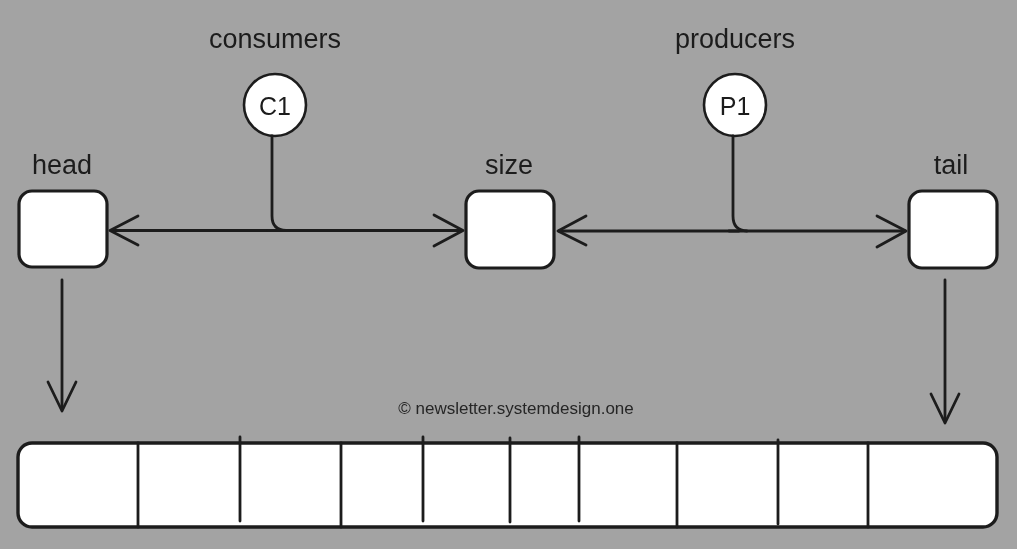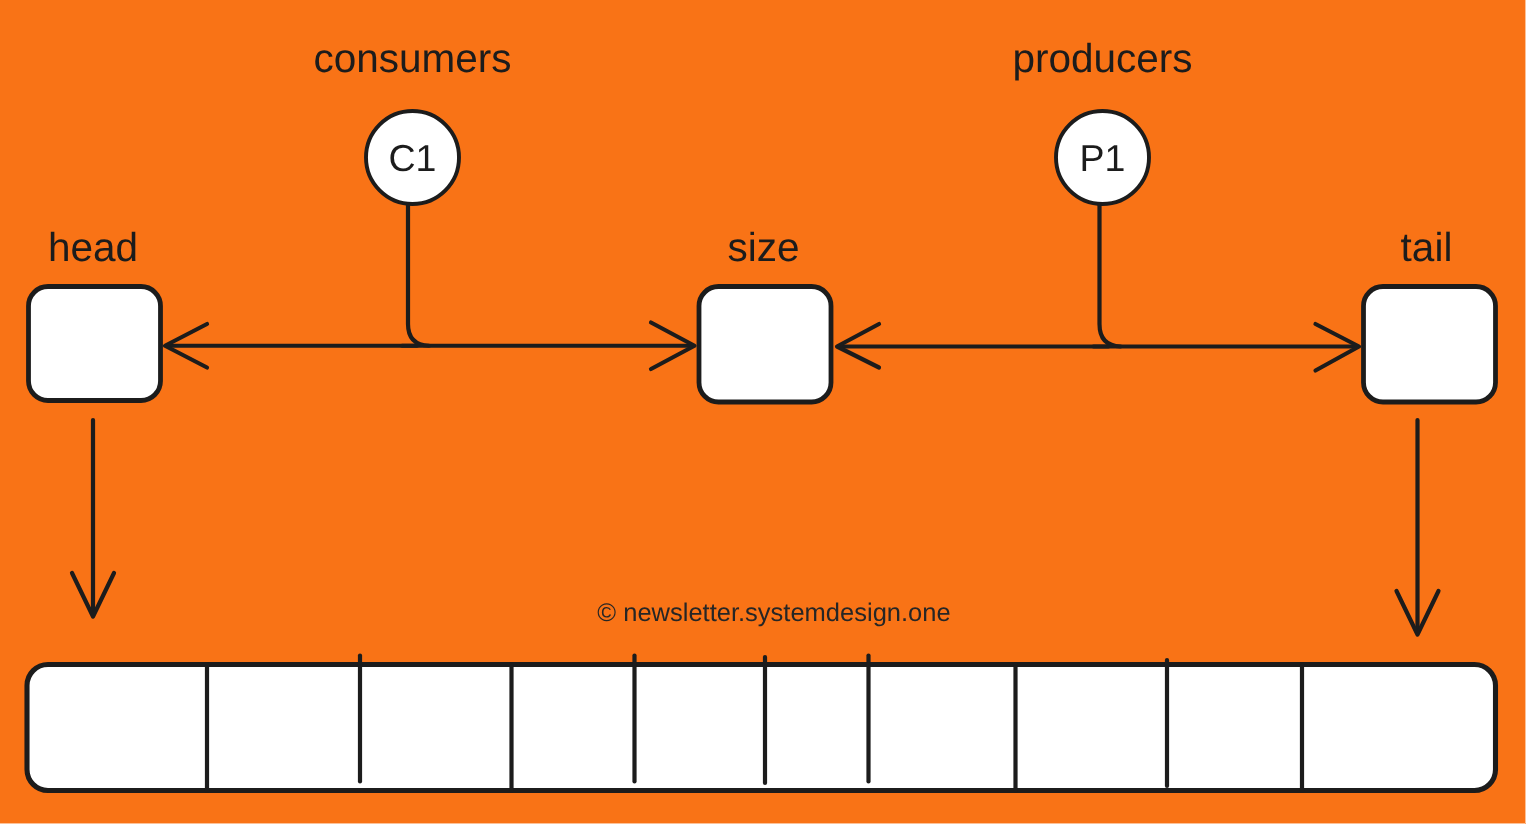--- a/index.html
+++ b/index.html
@@ -7,21 +7,21 @@
     padding: 0;
     background: #ffffff;
   }
   body {
     font-family: "Liberation Sans", sans-serif;
   }
   #canvas {
     position: relative;
     width: 1017px;
     height: 549px;
-    background: #f97316;
+    background: #a3a3a3;
     overflow: hidden;
   }
   #diagram-svg {
     position: absolute;
     top: 0;
     left: 0;
     width: 1017px;
     height: 549px;
   }
   .stroke {

